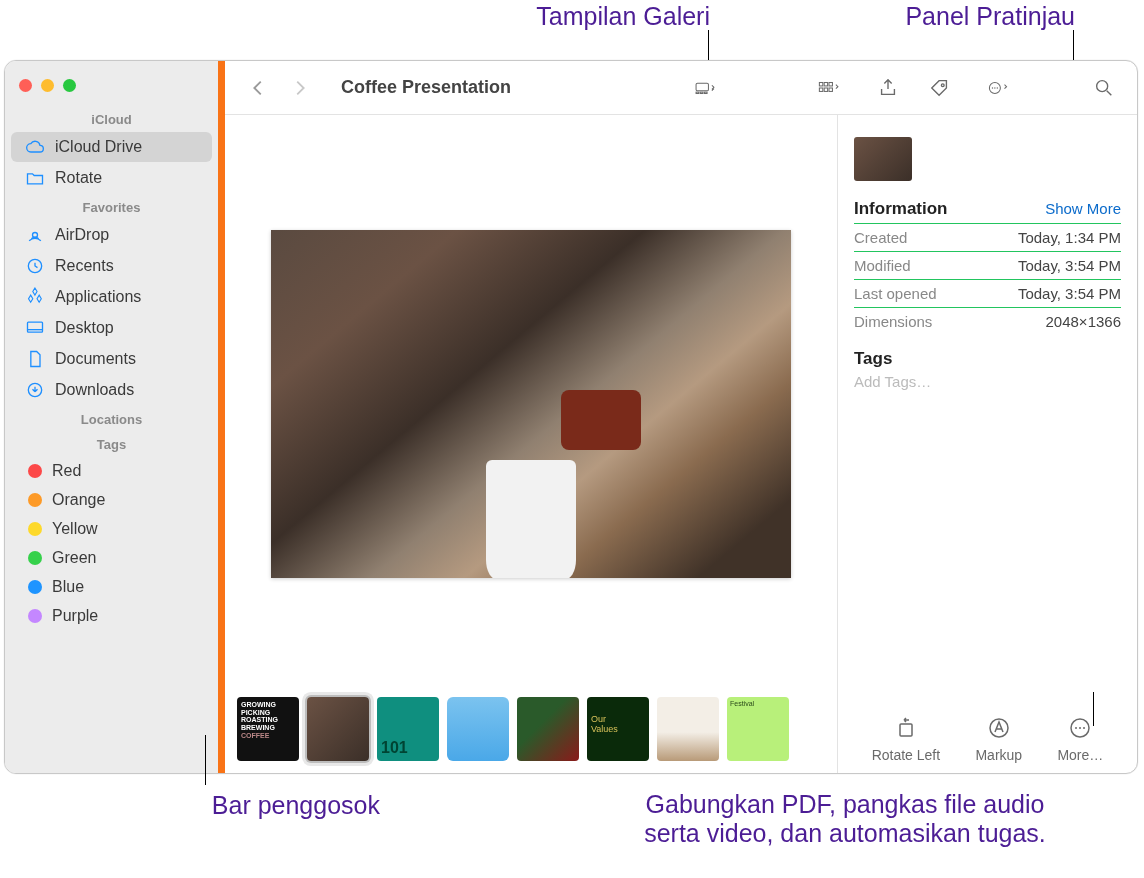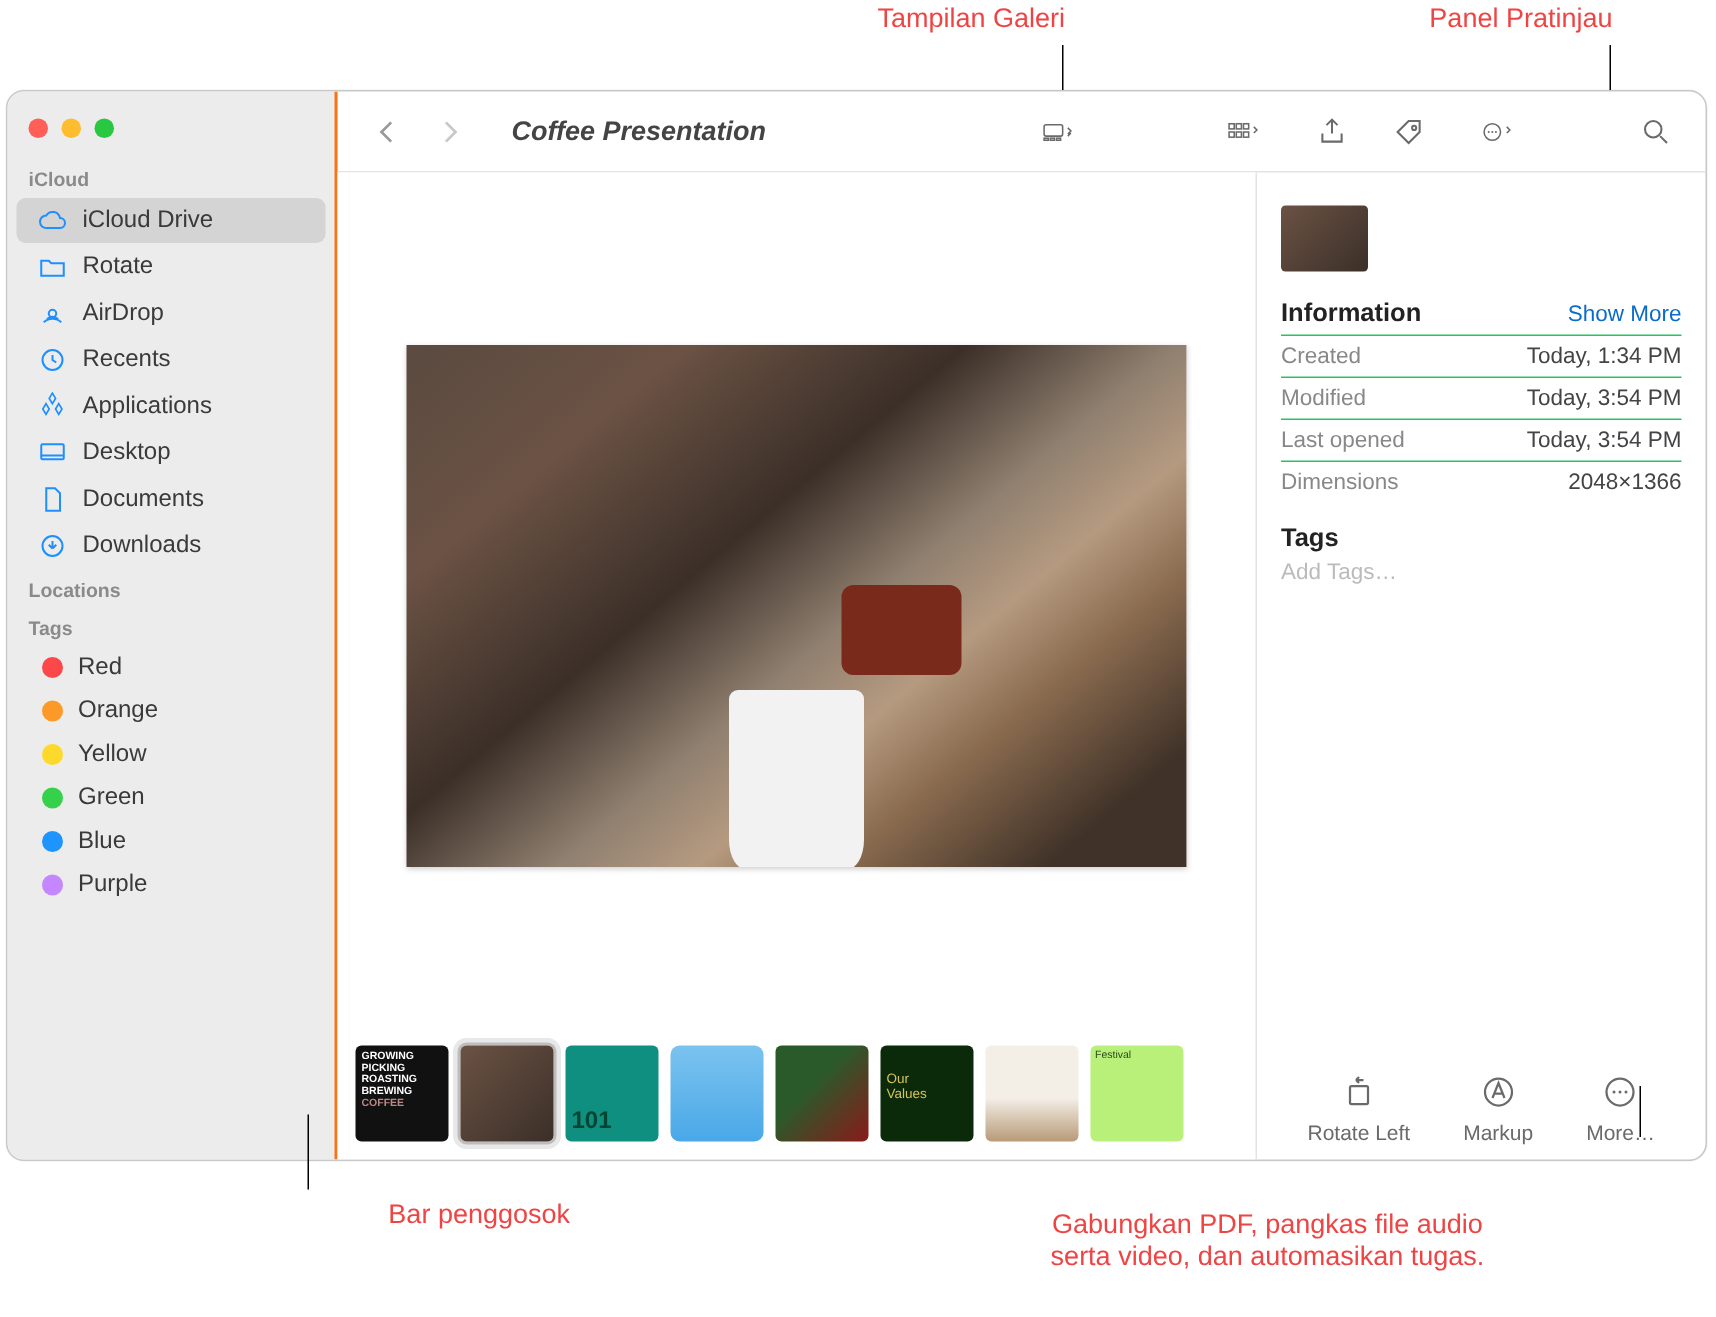--- a/index.html
+++ b/index.html
@@ -11,22 +11,22 @@
     font-size: 17px;
     color: #333;
   }
   
   .callout-top {
     position: absolute;
     top: 0; left: 0; right: 0; height: 60px;
   }
   .callout {
     position: absolute;
-    font-size: 18px;
-    color: #ef4444;
+    font-size: 25px;
+    color: #4c1d95;
     text-align: center;
   }
   .callout .leader {
     position: absolute;
     width: 1px; background: #000;
   }
   .callout-bottom {
     position: absolute;
     left: 0; right: 0; bottom: 0; height: 100px;
   }
@@ -39,24 +39,25 @@
     border-radius: 12px;
     overflow: hidden;
     display: flex;
     background: #fff;
     box-shadow: 0 0 0 0.5px rgba(0,0,0,0.05);
   }
   
   .sidebar {
     width: 220px;
     background: #ececec;
-    border-right: 2px solid #f97316;
+    border-right: 7px solid #f97316;
     padding-top: 8px;
     font-size: 16px;
     color: #3a3a3a;
+    text-align: center;
   }
   .traffic {
     display: flex; gap: 9px; padding: 10px 14px 14px;
   }
   .traffic span {
     width: 13px; height: 13px; border-radius: 50%;
     display: inline-block;
   }
   .sidebar-section-label {
     font-size: 13px; color: #8a8a8a; font-weight: 600;
@@ -75,21 +76,21 @@
   
   .main { flex: 1; display: flex; flex-direction: column; }
   .toolbar {
     height: 54px;
     display: flex; align-items: center;
     border-bottom: 1px solid #e3e3e3;
     padding: 0 16px;
     gap: 18px;
   }
   .nav-btn { color: #888; }
-  .title { font-weight: 700; font-size: 18px; color: #444; margin-left: 6px; flex:0 0 auto;font-style:italic; }
+  .title { font-weight: 700; font-size: 18px; color: #444; margin-left: 6px; flex:0 0 auto; }
   .toolbar-spacer { flex: 1; }
   .tbtn { width: 34px; height: 28px; display:flex; align-items:center; justify-content:center; color:#6a6a6a; }
   .tbtn.wide { width: 48px; }
   .tbtn svg { width: 22px; height: 22px; stroke:#6a6a6a; fill:none; stroke-width:1.5; }
   
   .content {
     flex: 1;
     display: flex;
   }
   .gallery-area {
@@ -193,20 +194,21 @@
     </div>
     <div class="sidebar-item">
       <span class="sicon">
           <svg viewBox="0 0 24 24">
             <path d="M3 7h6l2 2h10v10H3z" fill="none" stroke="#1e8fff" stroke-width="1.6"></path>
           </svg>
         </span>
       <span>Rotate</span>
     </div>
 
+    <div class="sidebar-section-label">Favorites</div>
     <div class="sidebar-item">
       <span class="sicon">
           <svg viewBox="0 0 24 24">
             <circle cx="12" cy="12" r="3" fill="none" stroke="#1e8fff" stroke-width="1.6"></circle>
             <path d="M5 19a10 10 0 0114 0M7.5 16.5a6.5 6.5 0 019 0" fill="none" stroke="#1e8fff" stroke-width="1.6"></path>
           </svg>
         </span>
       <span>AirDrop</span>
     </div>
     <div class="sidebar-item">

